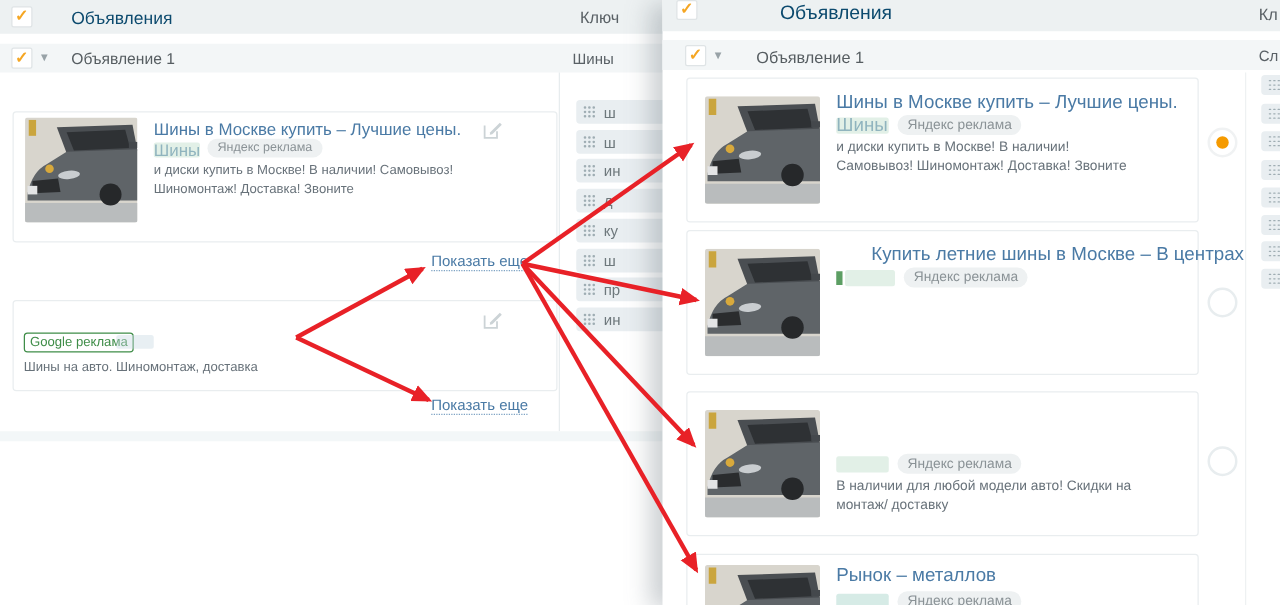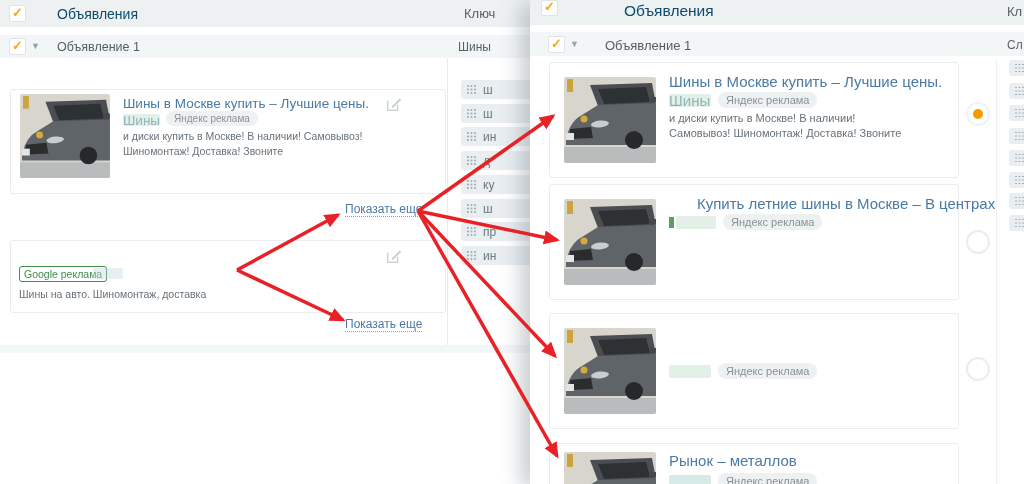--- a/index.html
+++ b/index.html
@@ -201,20 +201,21 @@
       <span class="abs faint" style="left:126px;top:31px;width:40px;height:13px;"></span>
       <span class="abs badge-gray big" style="left:173px;top:29px;">Яндекс реклама</span>
     </div>
 
     <div class="abs card" style="left:19px;top:313px;width:408px;height:114px;">
       <svg class="car-img abs" style="left:14px;top:14px;" width="92" height="86" viewBox="0 0 92 86">
           <use href="#car-pic"></use>
         </svg>
       <span class="abs faint" style="left:119px;top:51px;width:42px;height:13px;"></span>
       <span class="abs badge-gray big" style="left:168px;top:49px;">Яндекс реклама</span>
+      <div class="abs desc big" style="left:119px;top:68px;width:265px;">В наличии для любой модели авто! Скидки на монтаж/ доставку</div>
     </div>
 
     <div class="abs card" style="left:19px;top:443px;width:408px;height:110px;">
       <svg class="car-img abs" style="left:14px;top:8px;" width="92" height="86" viewBox="0 0 92 86">
           <use href="#car-pic"></use>
         </svg>
       <div class="abs adtitle big" style="left:119px;top:8px;width:300px;">Рынок – металлов</div>
       <span class="abs faint" style="left:119px;top:31px;width:42px;height:13px;background:rgba(186,221,214,0.6);"></span>
       <span class="abs badge-gray big" style="left:168px;top:29px;">Яндекс реклама</span>
     </div>

